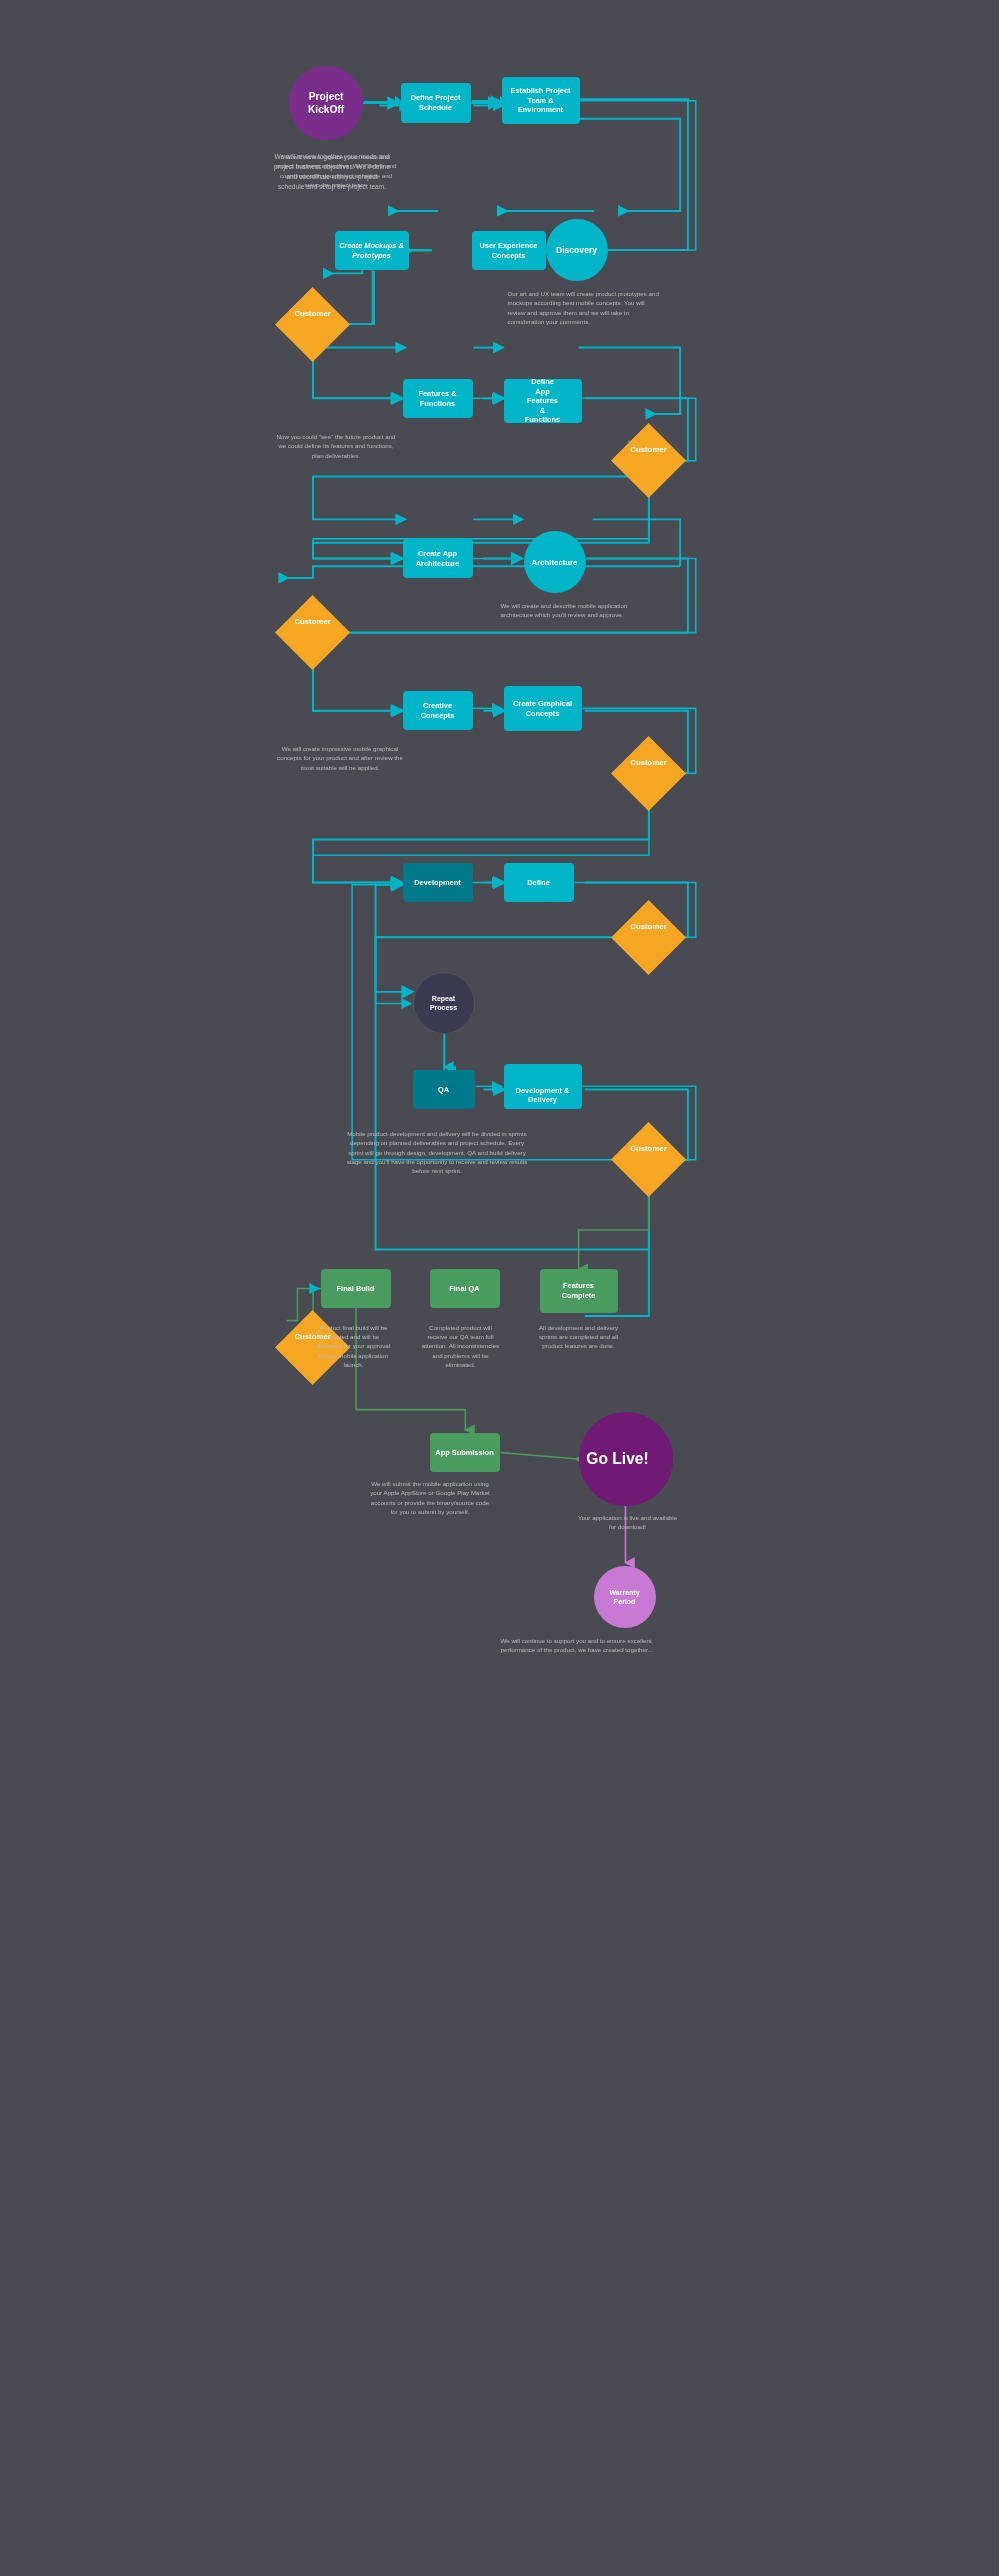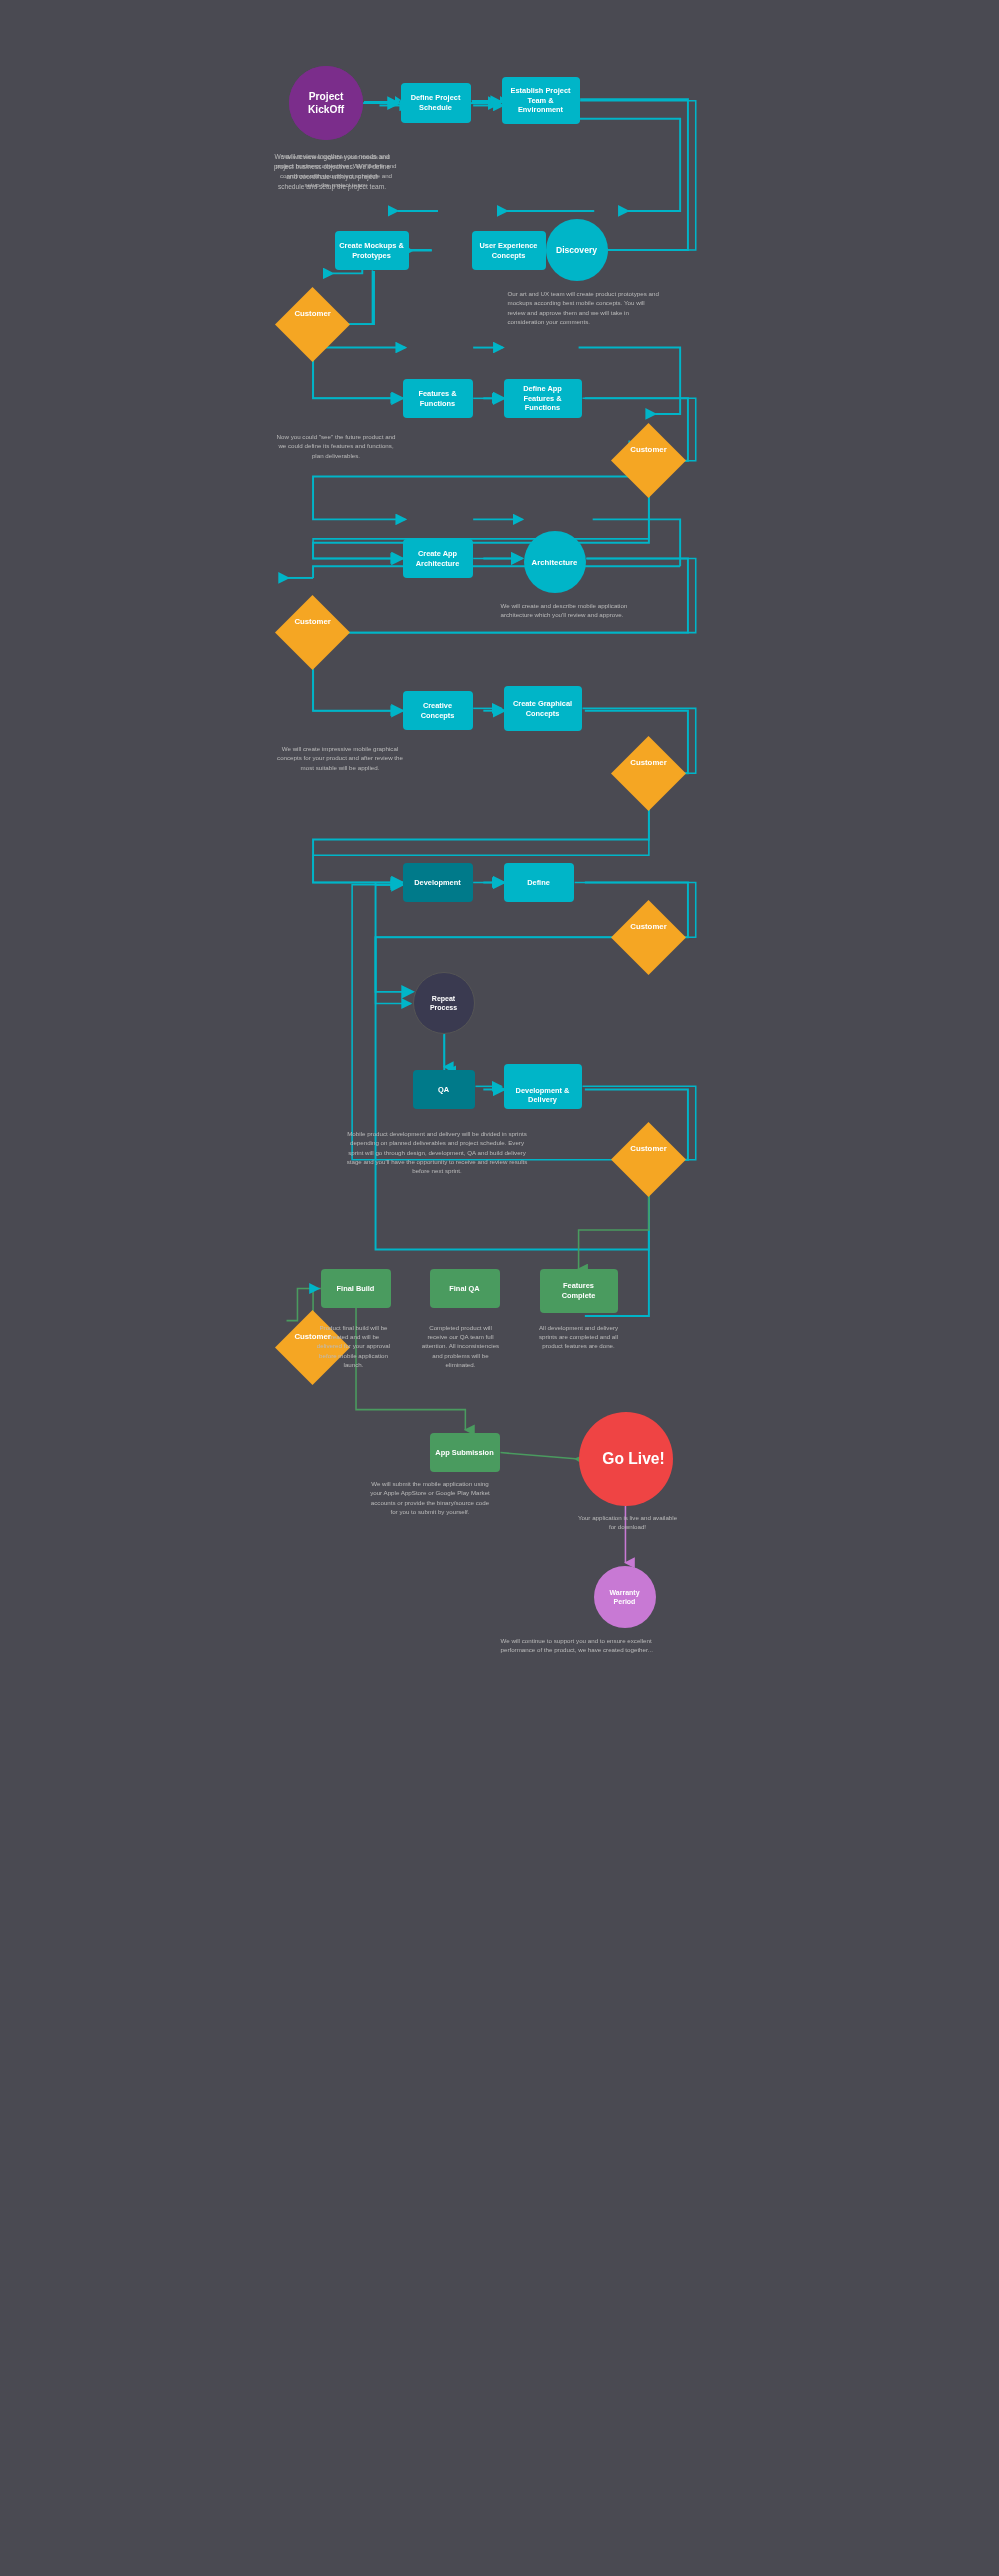--- a/index.html
+++ b/index.html
@@ -184,39 +184,39 @@
       </div>
 
       <div style="position:absolute; left:272px; top:176px; width:62px; height:62px; border-radius:50%; background:#00b5c8; display:flex; align-items:center; justify-content:center; text-align:center; font-size:8.6px; font-weight:bold; color:#fff; padding:6.2px; z-index:3;">
         <span>Discovery</span>
       </div>
 
       <div style="position:absolute; left:158px; top:188px; width:74px; height:39px; border-radius:3.9px; background:#00b5c8; display:flex; align-items:center; justify-content:center; text-align:center; font-size:7.4px; font-weight:bold; color:#fff; padding:3.9px; z-index:3;margin-left:40px;">
         <span style="line-height:1.3;">User Experience Concepts</span>
       </div>
 
-      <div style="position:absolute; left:61px; top:188px; width:74px; height:39px; border-radius:3.9px; background:#00b5c8; display:flex; align-items:center; justify-content:center; text-align:center; font-size:7.4px; font-weight:bold; color:#fff; padding:3.9px; z-index:3;">
+      <div style="position:absolute; left:61px; top:188px; width:74px; height:39px; border-radius:3.9px; background:#00b5c8; display:flex; align-items:center; justify-content:center; text-align:center; font-size:7.4px; font-weight:bold; color:#fff; padding:3.9px; z-index:3;font-style:italic;">
         <span style="line-height:1.3;">Create Mockups &amp; Prototypes</span>
       </div>
 
       <div style="position:absolute; left:234px; top:246px; width:152px; font-size:6.2px; color:#bbb; text-align:left; line-height:1.5; z-index:3;">
         <span>Our art and UX team will create product prototypes and mockups according best mobile concepts. You will review and approve them and we will take in consideration your comments.</span>
       </div>
 
       <div style="position:absolute; left:12.5px; top:255px; width:53px; height:53px; background:#f5a623; transform:rotate(45deg); z-index:3;">
       </div>
       <div style="position:absolute; left:3.1px; top:266px; width:72px; text-align:center; font-size:7.8px; font-weight:bold; color:#fff; z-index:4;">
         <span>Customer</span>
       </div>
 
       <div style="position:absolute; left:129px; top:336px; width:70px; height:39px; border-radius:3.9px; background:#00b5c8; display:flex; align-items:center; justify-content:center; text-align:center; font-size:7.4px; font-weight:bold; color:#fff; padding:3.9px; z-index:3;">
         <span style="line-height:1.3;">Features &amp; Functions</span>
       </div>
 
-      <div style="position:absolute; left:230px; top:336px; width:78px; height:39px; border-radius:3.9px; background:#00b5c8; display:flex; align-items:center; justify-content:center; text-align:center; font-size:7.4px; font-weight:bold; color:#fff; padding:15px; z-index:3;">
+      <div style="position:absolute; left:230px; top:336px; width:78px; height:39px; border-radius:3.9px; background:#00b5c8; display:flex; align-items:center; justify-content:center; text-align:center; font-size:7.4px; font-weight:bold; color:#fff; padding:22px; z-index:3;">
         <span style="line-height:1.3;">Define App Features &amp; Functions</span>
       </div>
 
       <div style="position:absolute; left:0px; top:389px; width:125px; font-size:6.2px; color:#bbb; text-align:center; line-height:1.5; z-index:3;">
         <span>Now you could "see" the future product and we could define its features and functions, plan deliverables.</span>
       </div>
 
       <div style="position:absolute; left:348px; top:391px; width:53px; height:53px; background:#f5a623; transform:rotate(45deg); z-index:3;">
       </div>
       <div style="position:absolute; left:339px; top:402px; width:72px; text-align:center; font-size:7.8px; font-weight:bold; color:#fff; z-index:4;">
@@ -322,21 +322,21 @@
       </div>
 
       <div style="position:absolute; left:262px; top:1272px; width:86px; font-size:6.2px; color:#bbb; text-align:center; line-height:1.5; z-index:3; margin-top:7.8px;">
         <span>All development and delivery sprints are completed and all product features are done.</span>
       </div>
 
       <div style="position:absolute; left:156px; top:1390px; width:70px; height:39px; border-radius:3.9px; background:#4a9b5f; display:flex; align-items:center; justify-content:center; text-align:center; font-size:7.4px; font-weight:bold; color:#fff; padding:3.9px; z-index:3;">
         <span style="line-height:1.3;">App Submission</span>
       </div>
 
-      <div style="position:absolute; left:305px; top:1369px; width:94px; height:94px; border-radius:50%; background:#ef4444; display:flex; align-items:center; justify-content:flex-end; text-align:center; font-size:15.6px; font-weight:bold; color:#fff; padding:7.8px; z-index:3;">
+      <div style="position:absolute; left:305px; top:1369px; width:94px; height:94px; border-radius:50%; background:#701a75; display:flex; align-items:center; justify-content:flex-start; text-align:center; font-size:15.6px; font-weight:bold; color:#fff; padding:7.8px; z-index:3;">
         <span>Go Live!</span>
       </div>
 
       <div style="position:absolute; left:94px; top:1436px; width:125px; font-size:6.2px; color:#bbb; text-align:center; line-height:1.5; z-index:3;">
         <span>We will submit the mobile application using your Apple AppStore or Google Play Market accounts or provide the binary/source code for you to submit by yourself.</span>
       </div>
 
       <div style="position:absolute; left:303px; top:1470px; width:102px; font-size:6.2px; color:#bbb; text-align:center; line-height:1.5; z-index:3;">
         <span>Your application is live and available for download!</span>
       </div>

